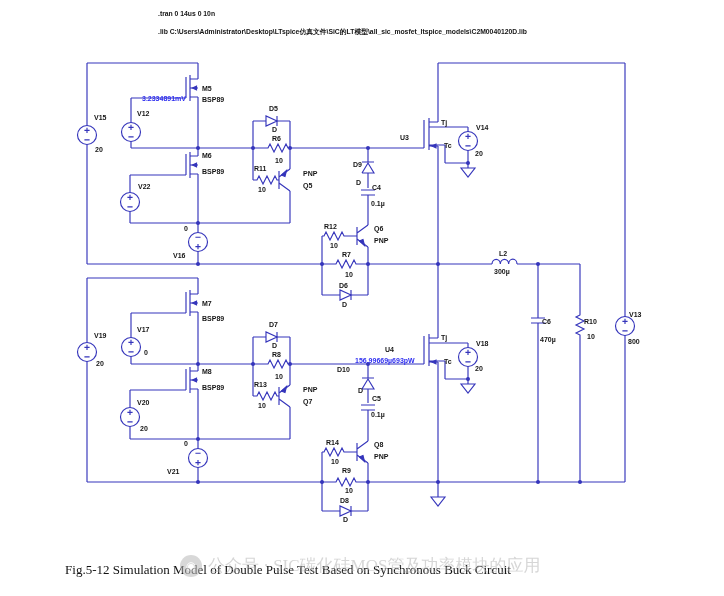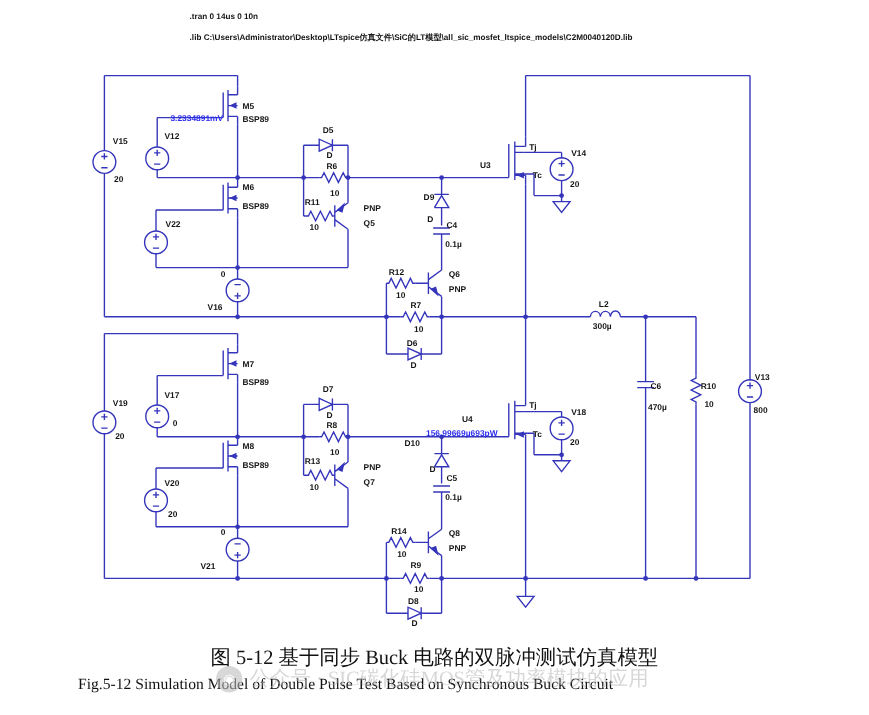--- a/index.html
+++ b/index.html
@@ -260,21 +260,20 @@
         <text x="343" y="522" fill="#141414" font-size="7" font-weight="700" font-family="&quot;Liberation Sans&quot;, sans-serif">D</text>
         <text x="542" y="324" fill="#141414" font-size="7" font-weight="700" font-family="&quot;Liberation Sans&quot;, sans-serif">C6</text>
         <text x="540" y="342" fill="#141414" font-size="7" font-weight="700" font-family="&quot;Liberation Sans&quot;, sans-serif">470µ</text>
         <text x="584" y="324" fill="#141414" font-size="7" font-weight="700" font-family="&quot;Liberation Sans&quot;, sans-serif">R10</text>
         <text x="587" y="339" fill="#141414" font-size="7" font-weight="700" font-family="&quot;Liberation Sans&quot;, sans-serif">10</text>
         <text x="629" y="317" fill="#141414" font-size="7" font-weight="700" font-family="&quot;Liberation Sans&quot;, sans-serif">V13</text>
         <text x="628" y="344" fill="#141414" font-size="7" font-weight="700" font-family="&quot;Liberation Sans&quot;, sans-serif">800</text>
       </g>
   </svg>
 
-  <div class="caption-zh">图 5-12 基于同步 Buck 电路的双脉冲测试仿真模型</div>
   <div class="caption-en">Fig.5-12 Simulation Model of Double Pulse Test Based on Synchronous Buck Circuit</div>
 
   <div class="watermark">
     <span class="wm-logo">◉</span>
     <span class="wm-text">公众号 · SIC碳化硅MOS管及功率模块的应用</span>
   </div>
 
 </div>
 
 </body></html>

